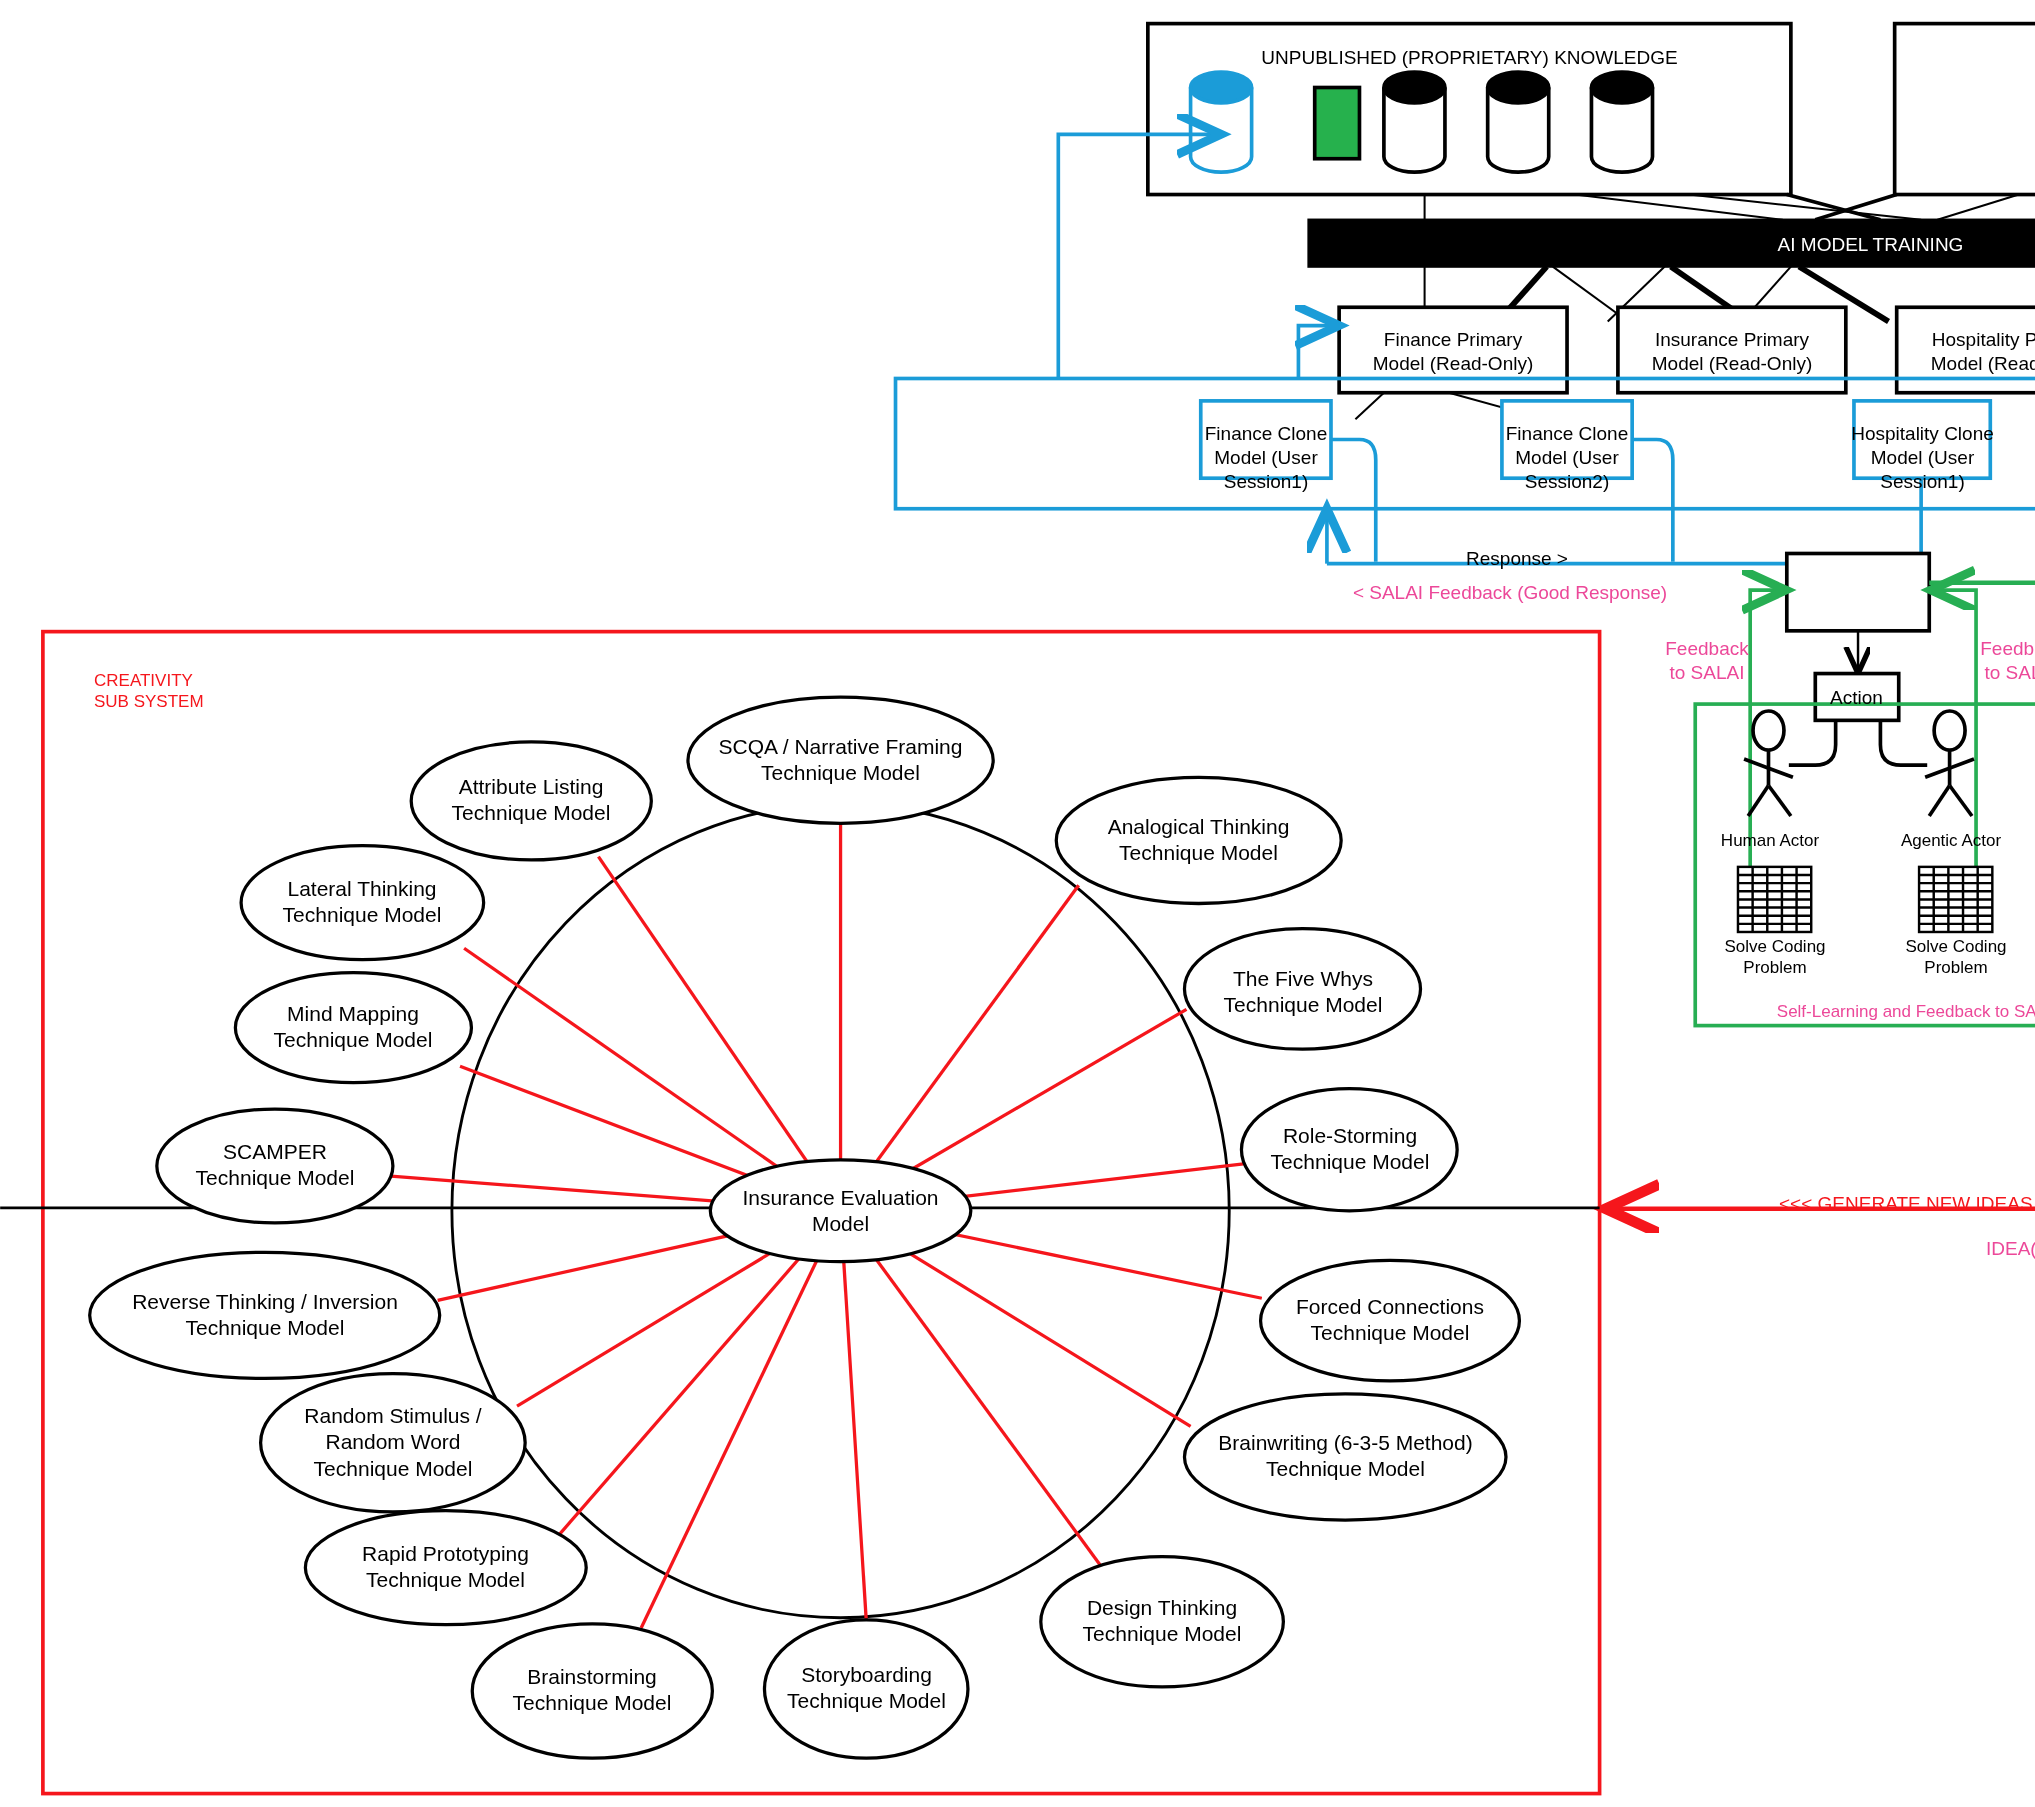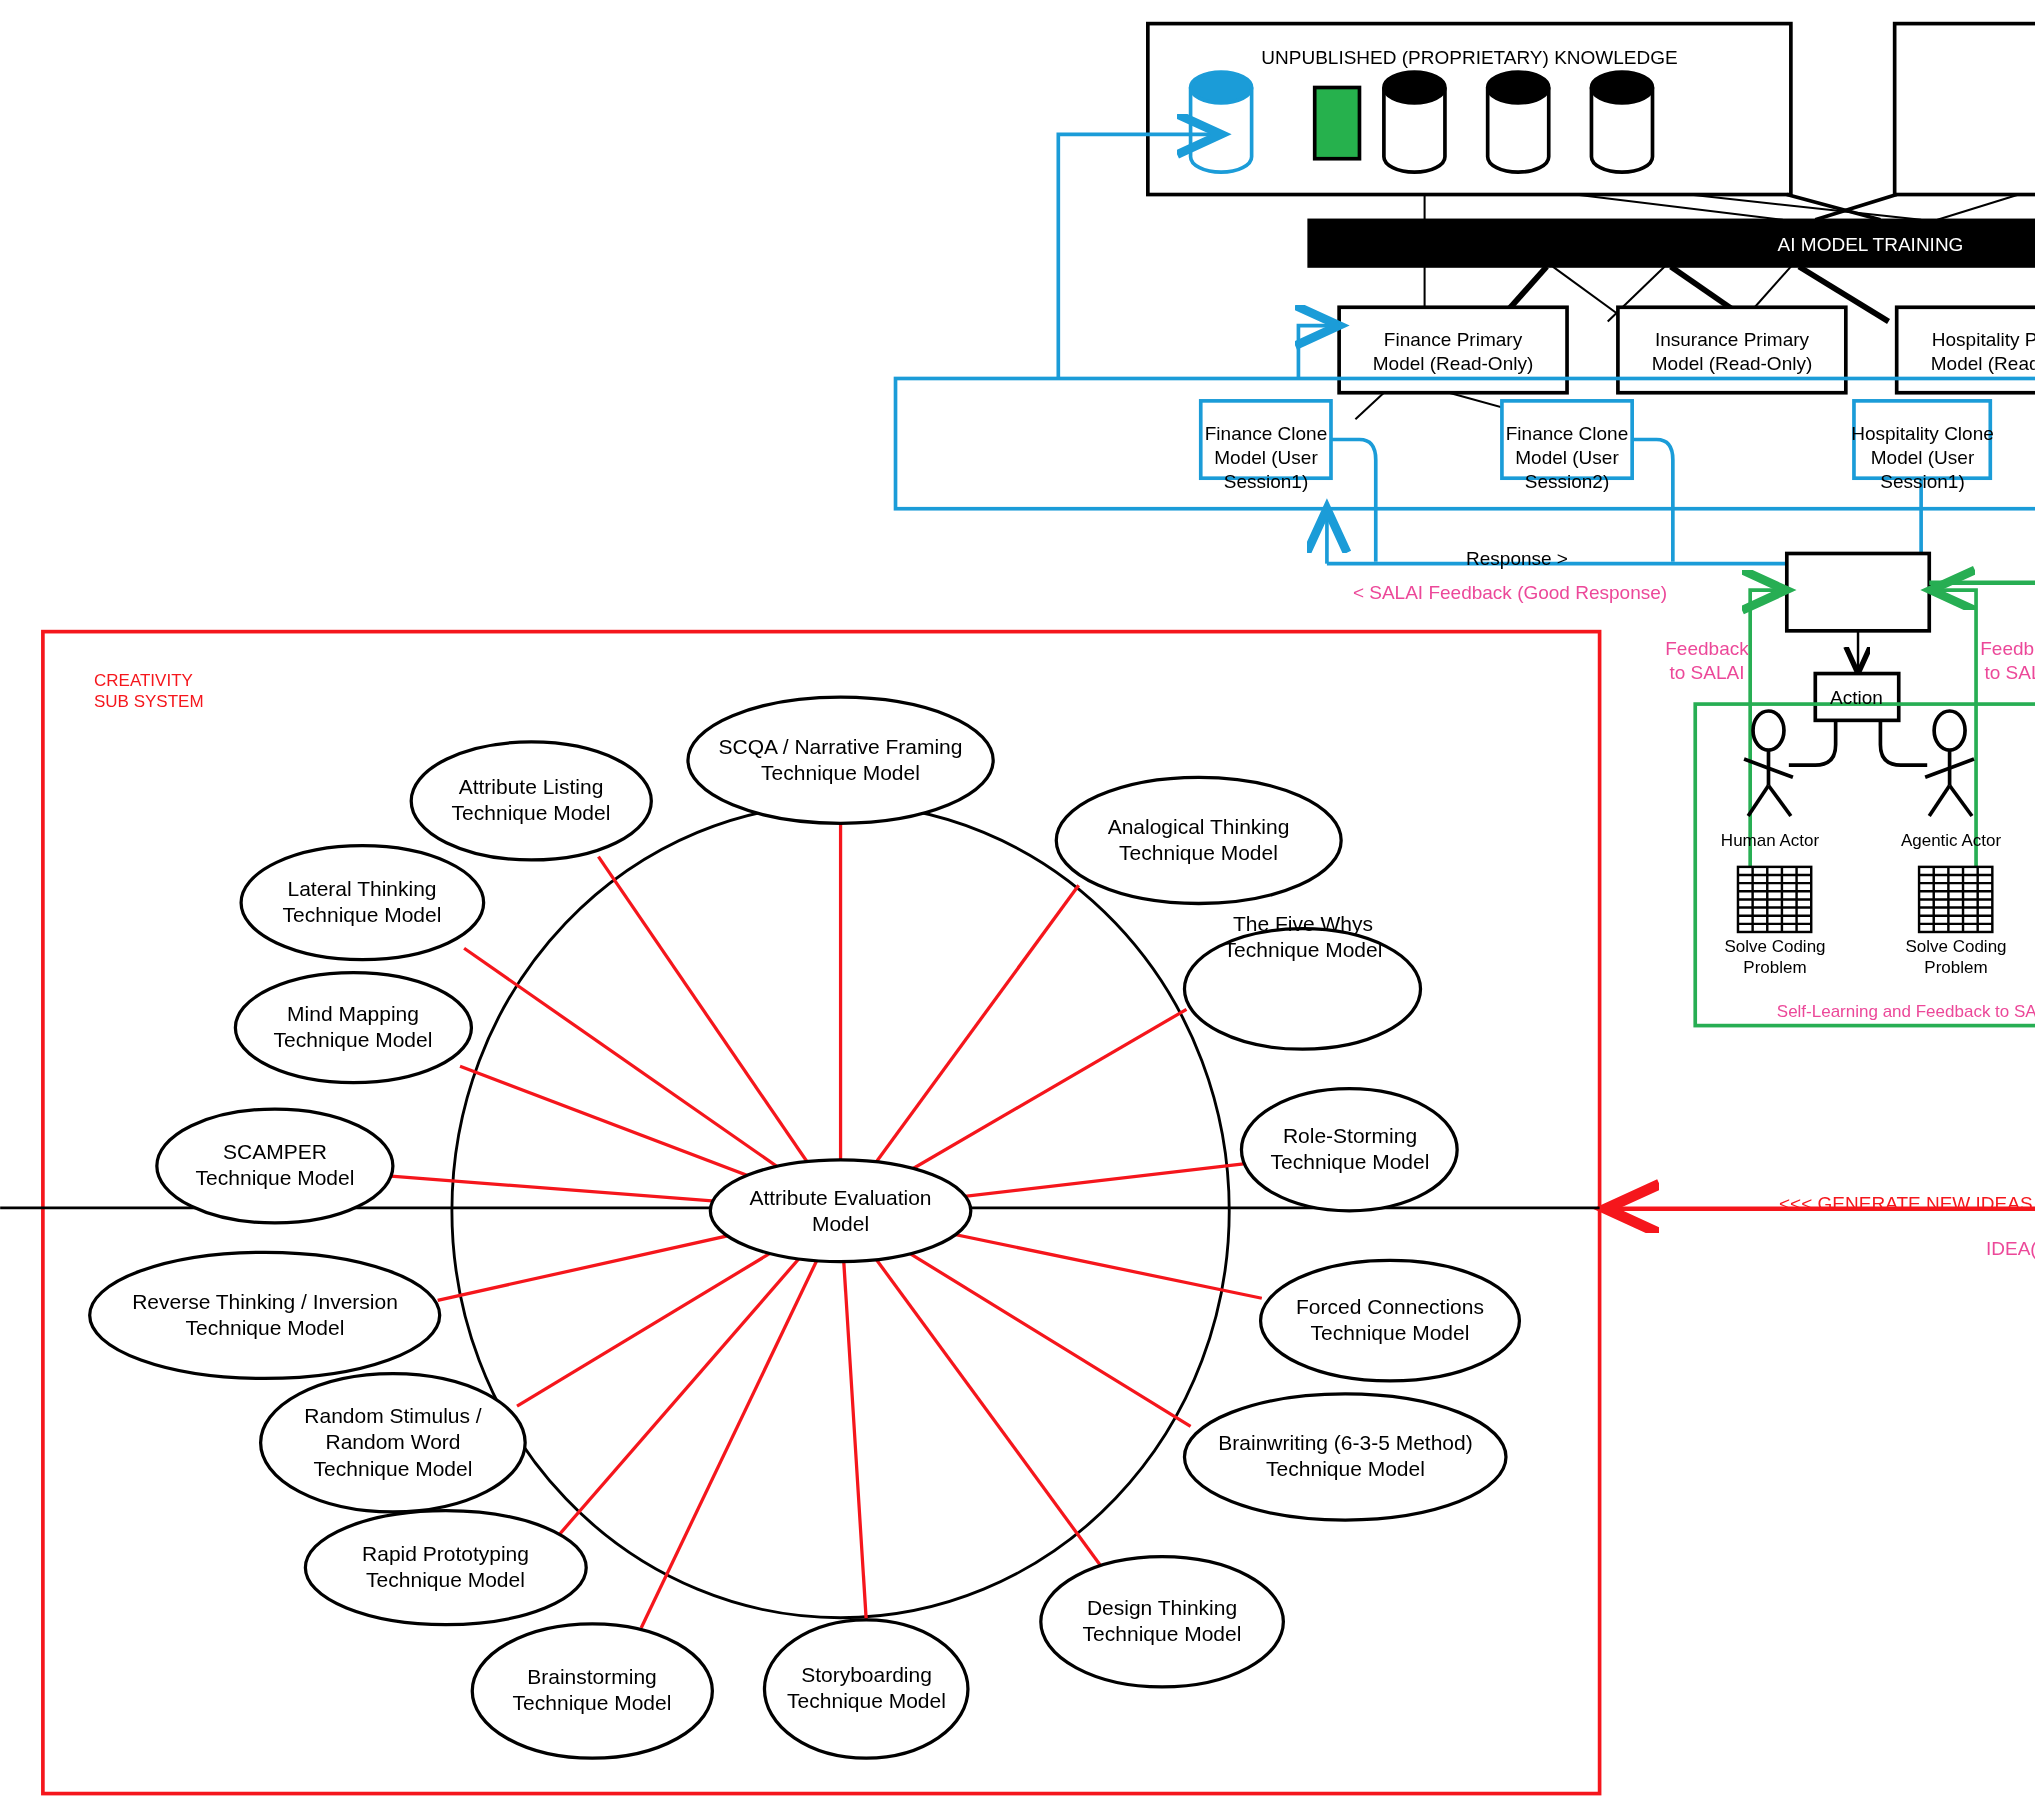--- a/index.html
+++ b/index.html
@@ -265,21 +265,21 @@
 <div class="lbl big-lbl" style="left:1704px;top:830px;width:132px;">Human Actor</div>
 <div class="lbl big-lbl" style="left:1885px;top:830px;width:132px;">Agentic Actor</div>
 <div class="lbl big-lbl" style="left:1708px;top:936px;width:134px;">Solve Coding
 Problem</div>
 <div class="lbl big-lbl" style="left:1889px;top:936px;width:134px;">Solve Coding
 Problem</div>
 <div class="lbl big-lbl green-txt" style="left:1704px;top:1001px;width:431px;">Self-Learning and Feedback to SALAI</div>
 
 <div class="lbl big-lbl red-txt" style="left:94px;top:670px;width:171px;text-align:left;">CREATIVITY
 SUB SYSTEM</div>
-<div class="lbl ell-lbl" style="left:710px;top:1185px;width:261px;">Attribute Evaluation
+<div class="lbl ell-lbl" style="left:710px;top:1185px;width:261px;">Insurance Evaluation
 Model</div>
 <div class="lbl box-lbl red-txt" style="left:1779px;top:1192px;width:570px;text-align:left;">&lt;&lt;&lt; GENERATE NEW IDEAS BASED ON CONTEXT</div>
 <div class="lbl box-lbl green-txt" style="left:1986px;top:1237px;width:163px;text-align:left;">IDEA(S) &gt;&gt;&gt;</div>
 
 <div id="technique-labels">
       <div class="lbl ell-lbl" style="left: 698px; top: 734px; width: 285px;">SCQA / Narrative Framing
 Technique Model</div>
       <div class="lbl ell-lbl" style="left: 417px; top: 774px; width: 228px;">Attribute Listing
 Technique Model</div>
       <div class="lbl ell-lbl" style="left: 248px; top: 876px; width: 228px;">Lateral Thinking
@@ -300,20 +300,20 @@
       <div class="lbl ell-lbl" style="left: 769px; top: 1662px; width: 195px;">Storyboarding
 Technique Model</div>
       <div class="lbl ell-lbl" style="left: 1048px; top: 1595px; width: 228px;">Design Thinking
 Technique Model</div>
       <div class="lbl ell-lbl" style="left: 1191px; top: 1430px; width: 309px;">Brainwriting (6-3-5 Method)
 Technique Model</div>
       <div class="lbl ell-lbl" style="left: 1266px; top: 1294px; width: 248px;">Forced Connections
 Technique Model</div>
       <div class="lbl ell-lbl" style="left: 1246px; top: 1123px; width: 208px; text-align: center;">Role-Storming
 Technique Model</div>
-      <div class="lbl ell-lbl" style="left: 1189px; top: 911px; width: 228px;">The Five Whys
+      <div class="lbl ell-lbl" style="left: 1189px; top: 966px; width: 228px;">The Five Whys
 Technique Model</div>
       <div class="lbl ell-lbl" style="left: 1062px; top: 814px; width: 273px;">Analogical Thinking
 Technique Model</div>
     </div>
 
 </div>
 
 
 </body></html>

